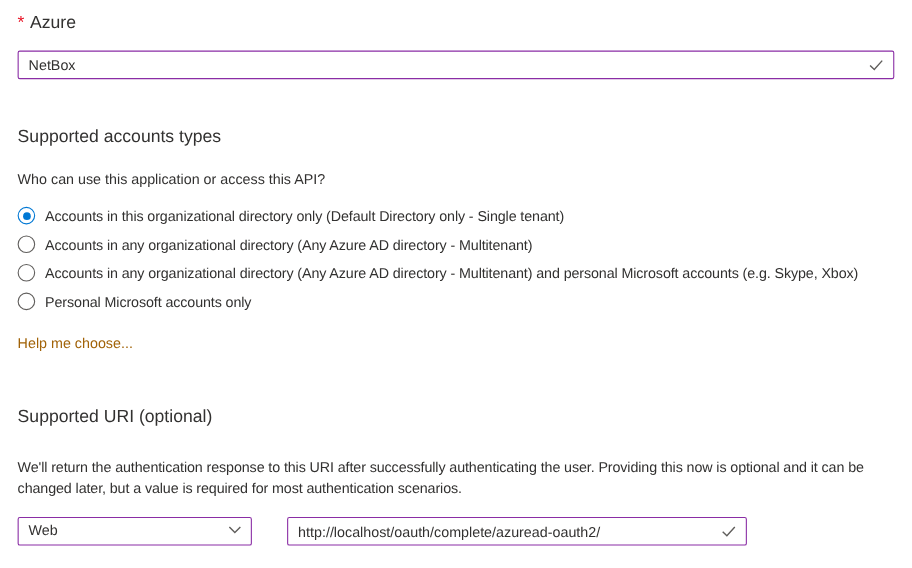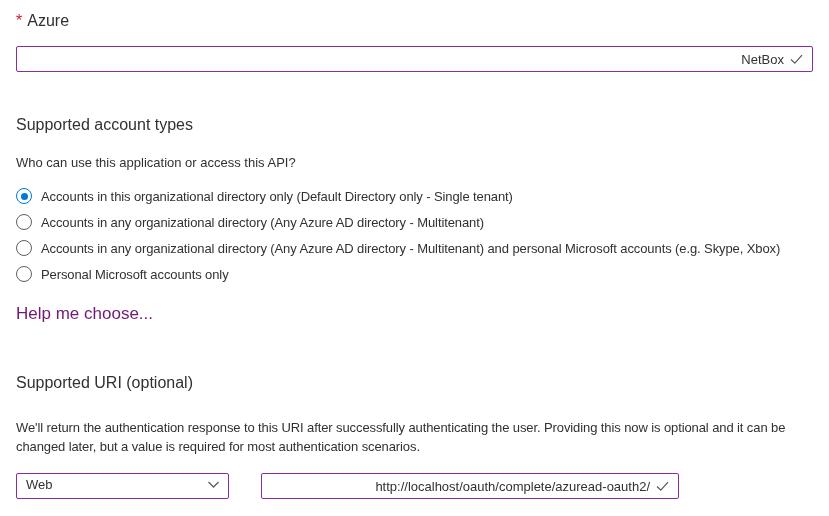--- a/index.html
+++ b/index.html
@@ -46,21 +46,20 @@
   .textfield input {
     border: none;
     outline: none;
     background: transparent;
     flex: 1;
     height: 100%;
     padding: 0 28px 0 9px;
     font-family: "Liberation Sans", sans-serif;
     font-size: 13px;
     color: #323130;
-    text-align: right;
   }
   .check-icon {
     position: absolute;
     right: 8px;
     top: 50%;
     transform: translateY(-50%);
     width: 15px; height: 15px;
     display: flex; align-items: center; justify-content: center;
   }
 
@@ -94,22 +93,22 @@
   .radio-row.selected .radio-circle::after {
     content: "";
     width: 7px; height: 7px;
     border-radius: 50%;
     background: #0078d4;
   }
 
   .help-link {
     display: inline-block;
     margin-top: 17px;
-    font-size: 17px;
-    color: #701a75;
+    font-size: 13px;
+    color: #a16207;
     text-decoration: none;
     cursor: pointer;
   }
 
   .section-gap-2 { margin-top: 49px; }
   .redirect-desc { margin-top: 25px; line-height: 19px; }
 
   .controls {
     display: flex;
     align-items: center;
@@ -149,21 +148,21 @@
   <div class="textfield">
     <input type="text" value="NetBox" style="">
     <span class="check-icon">
       <svg width="15" height="15" viewBox="0 0 15 15">
         <path d="M2 8 L5.8 11.6 L13 3.6" fill="none" stroke="#605e5c" stroke-width="1.3"></path>
       </svg>
     </span>
   </div>
 
   
-  <h2 class="section-title section-gap-1">Supported account types</h2>
+  <h2 class="section-title section-gap-1">Supported accounts types</h2>
 
   <p class="question">Who can use this application or access this API?</p>
 
   <div class="radio-list">
     <div class="radio-row selected">
       <span class="radio-circle"></span>
       <span>Accounts in this organizational directory only (Default Directory only - Single tenant)</span>
     </div>
     <div class="radio-row">
       <span class="radio-circle"></span>

